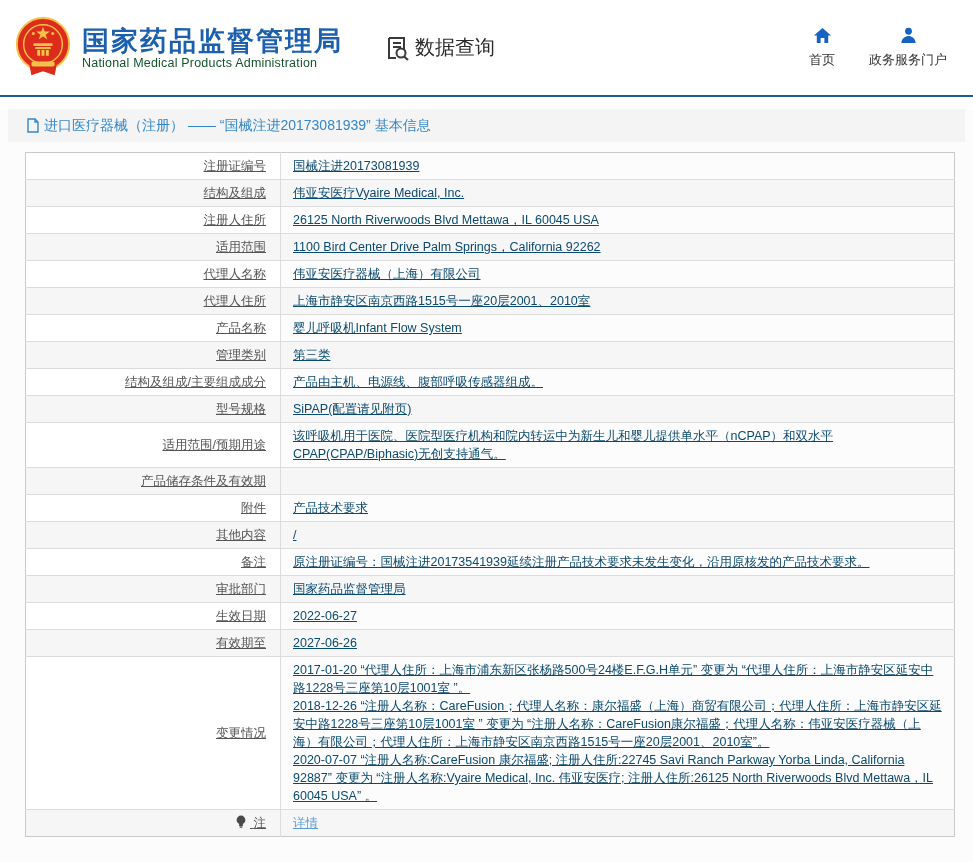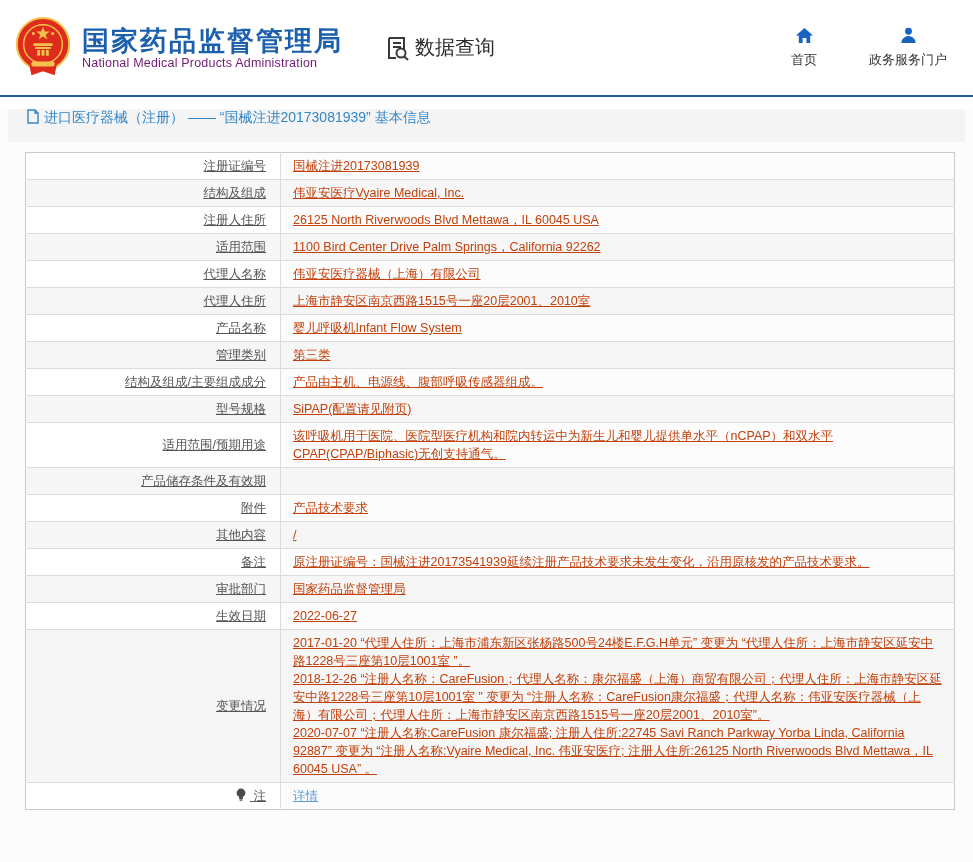--- a/index.html
+++ b/index.html
@@ -12,56 +12,56 @@
   
   .site-header {
     height:95px; background:#fff; display:flex; align-items:center;
     padding:0 26px 0 12px;
   }
   .emblem { width:62px; height:66px; flex:0 0 auto; }
   .brand { margin-left:8px; }
   .brand-zh {
     color:#1b5fad; font-size:27px; font-weight:bold; letter-spacing:2px; line-height:30px;
   }
-  .brand-en { color:#701a75; font-size:12.5px; margin-top:0; letter-spacing:.2px; }
+  .brand-en { color:#14532d; font-size:12.5px; margin-top:0; letter-spacing:.2px; }
   .data-query { display:flex; align-items:center; margin-left:42px; cursor:pointer; }
   .data-query .dq-icon { width:26px; height:26px; margin-right:4px; }
   .data-query .dq-label { font-size:20px; color:#2b2b2b; }
   .header-spacer { flex:1; }
-  .top-nav { display:flex; align-items:center; gap:52px; }
+  .top-nav { display:flex; align-items:center; gap:34px; }
   .nav-item { display:flex; flex-direction:column; align-items:center; cursor:pointer; }
   .nav-item svg { width:19px; height:19px; }
   .nav-item .nav-label { font-size:13px; color:#333; margin-top:6px; }
   .header-divider { height:2px; background:#1f5c99; }
   
   .main { background:#fcfcfc; height:765px; }
   .title-bar {
     margin:12px 8px 0 8px; background:#f4f4f4; height:33px;
-    display:flex; padding-left:18px;
+    display:flex; align-items:center; padding-left:18px;
   }
   .title-bar svg { width:14px; height:15px; margin-right:4px; flex:0 0 auto; }
   .page-title { color:#3486c7; font-size:14px; }
   
   .info-table {
     margin:10px 0 0 25px; width:930px;
     border-collapse:collapse; border:1px solid #c9c9c9;
     table-layout:fixed;
   }
   .info-table td {
     border-bottom:1px solid #dcdcdc;
     font-size:12.5px; line-height:18px; vertical-align:middle;text-decoration:underline;
   }
   .info-table tr:last-child td { border-bottom:none; }
   .cell-label {
     width:255px; text-align:right; color:#555;
     padding:4px 14px 4px 8px; border-right:1px solid #dcdcdc;
     background:#fff;
   }
   .cell-value {
-    color:#c2410c; padding:4px 12px; white-space:pre-line; word-break:break-word;
+    color:#0c4a6e; padding:4px 12px; white-space:pre-line; word-break:break-word;
   }
   .info-table tbody tr:nth-child(even) td { background:#f6f6f6; }
   .note-icon { display:none; width:12px; height:14px; vertical-align:-2px; margin-right:3px; }
   .link { color:#5b9bd5; cursor:pointer; }
 </style>
 </head>
 <body>
 
 <div class="site-header">
   <svg class="emblem" viewBox="0 0 64 68" aria-hidden="true">
@@ -243,20 +243,27 @@
         <tr>
     <td class="cell-label">
       
       <span>生效日期</span>
     </td>
     <td class="cell-value">2022-06-27</td>
   </tr>
         <tr>
     <td class="cell-label">
       
+      <span>有效期至</span>
+    </td>
+    <td class="cell-value">2027-06-26</td>
+  </tr>
+        <tr>
+    <td class="cell-label">
+      
       <span>变更情况</span>
     </td>
     <td class="cell-value">2017-01-20 “代理人住所：上海市浦东新区张杨路500号24楼E.F.G.H单元” 变更为 “代理人住所：上海市静安区延安中路1228号三座第10层1001室 ”。
 2018-12-26 “注册人名称：CareFusion；代理人名称：康尔福盛（上海）商贸有限公司；代理人住所：上海市静安区延安中路1228号三座第10层1001室 ” 变更为 “注册人名称：CareFusion康尔福盛；代理人名称：伟亚安医疗器械（上海）有限公司；代理人住所：上海市静安区南京西路1515号一座20层2001、2010室”。
 2020-07-07 “注册人名称:CareFusion 康尔福盛; 注册人住所:22745 Savi Ranch Parkway Yorba Linda, California 92887” 变更为 “注册人名称:Vyaire Medical, Inc. 伟亚安医疗; 注册人住所:26125 North Riverwoods Blvd Mettawa，IL 60045 USA” 。</td>
   </tr>
         <tr>
     <td class="cell-label">
       <svg class="note-icon" viewBox="0 0 12 14" style="display: inline-block;">
         <circle cx="6" cy="5" r="4.4" fill="#4a4a4a"></circle>

